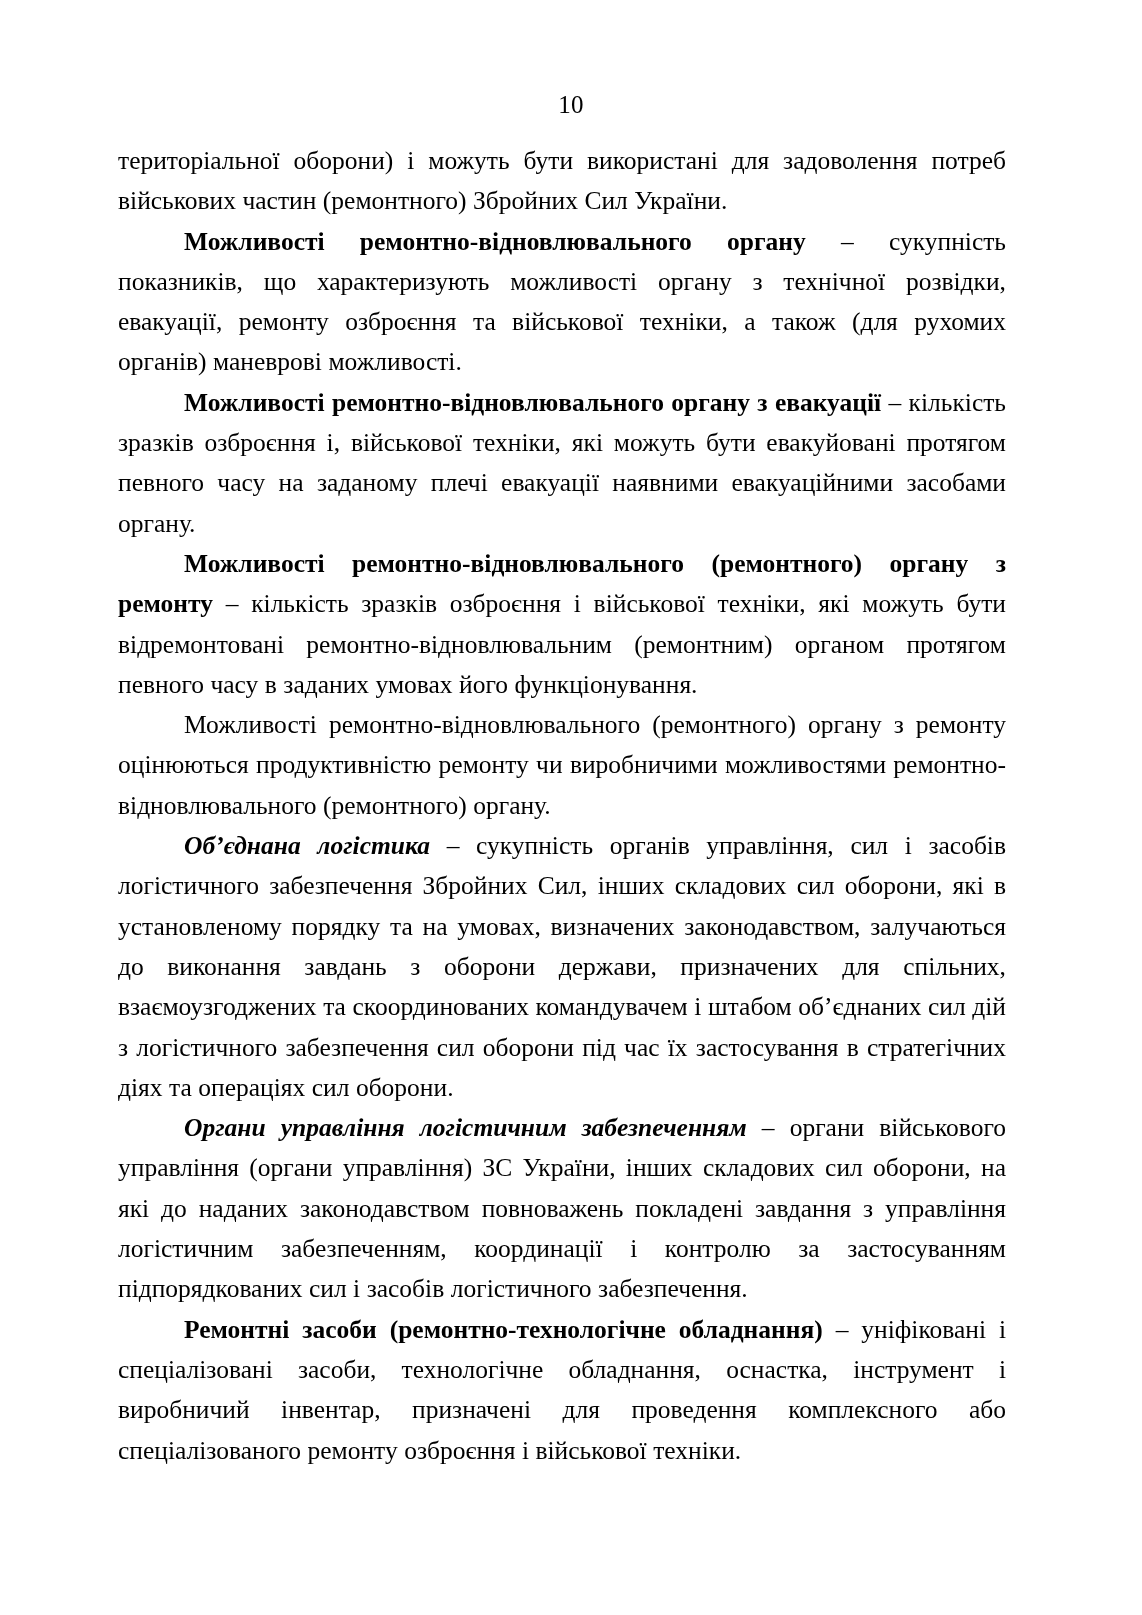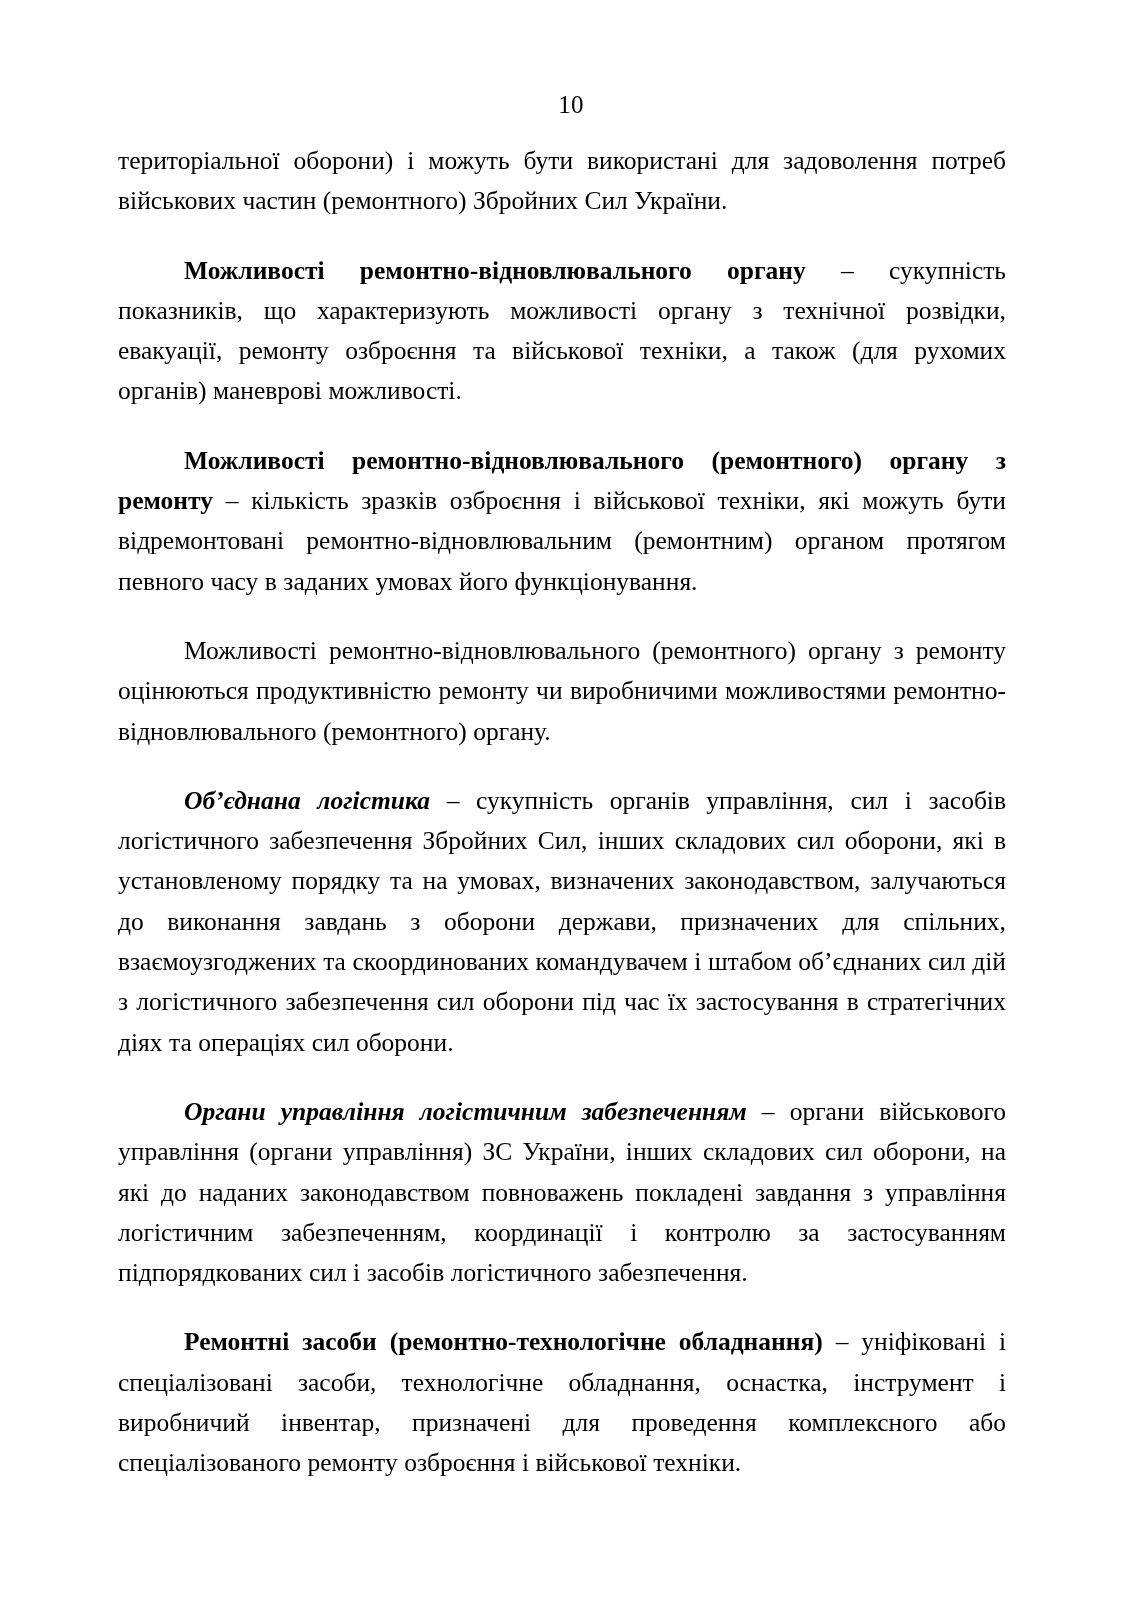--- a/index.html
+++ b/index.html
@@ -44,41 +44,41 @@
     word-spacing: 0.1px;
   }
   .body-text p {
     margin: 0;
     padding: 0;
     text-align: justify;
     text-indent: 0;
   }
   .body-text p.indent {
     text-indent: 66px;
-    margin-top: 29px;
   }
   .term {
     font-weight: bold;
   }
   .term-ital {
     font-weight: bold;
     font-style: italic;
   }
   
 </style>
 </head>
 <body>
 
 <div class="page">
 
   <div class="page-number">10</div>
 
   <div class="body-text" id="body-text">
       <p class=""><span>територіальної оборони) і можуть бути використані для задоволення потреб військових частин (ремонтного) Збройних Сил України.</span></p>
       <p class="indent"><span class="term">Можливості ремонтно-відновлювального органу</span><span> – сукупність показників, що характеризують можливості органу з технічної розвідки, евакуації, ремонту озброєння та військової техніки, а також (для рухомих органів) маневрові можливості.</span></p>
+      <p class="indent"><span class="term">Можливості ремонтно-відновлювального органу з евакуації</span><span> – кількість зразків озброєння і, військової техніки, які можуть бути евакуйовані протягом певного часу на заданому плечі евакуації наявними евакуаційними засобами органу.</span></p>
       <p class="indent"><span class="term">Можливості ремонтно-відновлювального (ремонтного) органу з ремонту</span><span> – кількість зразків озброєння і військової техніки, які можуть бути відремонтовані ремонтно-відновлювальним (ремонтним) органом протягом певного часу в заданих умовах його функціонування.</span></p>
       <p class="indent"><span>Можливості ремонтно-відновлювального (ремонтного) органу з ремонту оцінюються продуктивністю ремонту чи виробничими можливостями ремонтно-відновлювального (ремонтного) органу.</span></p>
       <p class="indent"><span class="term-ital">Об’єднана логістика</span><span> – сукупність органів управління, сил і засобів логістичного забезпечення Збройних Сил, інших складових сил оборони, які в установленому порядку та на умовах, визначених законодавством, залучаються до виконання завдань з оборони держави, призначених для спільних, взаємоузгоджених та скоординованих командувачем і штабом об’єднаних сил дій з логістичного забезпечення сил оборони під час їх застосування в стратегічних діях та операціях сил оборони.</span></p>
       <p class="indent"><span class="term-ital">Органи управління логістичним забезпеченням</span><span> – органи військового управління (органи управління) ЗС України, інших складових сил оборони, на які до наданих законодавством повноважень покладені завдання з управління логістичним забезпеченням, координації і контролю за застосуванням підпорядкованих сил і засобів логістичного забезпечення.</span></p>
       <p class="indent"><span class="term">Ремонтні засоби (ремонтно-технологічне обладнання)</span><span> – уніфіковані і спеціалізовані засоби, технологічне обладнання, оснастка, інструмент і виробничий інвентар, призначені для проведення комплексного або спеціалізованого ремонту озброєння і військової техніки.</span></p>
     </div>
 
 </div>
 
 </body></html>

